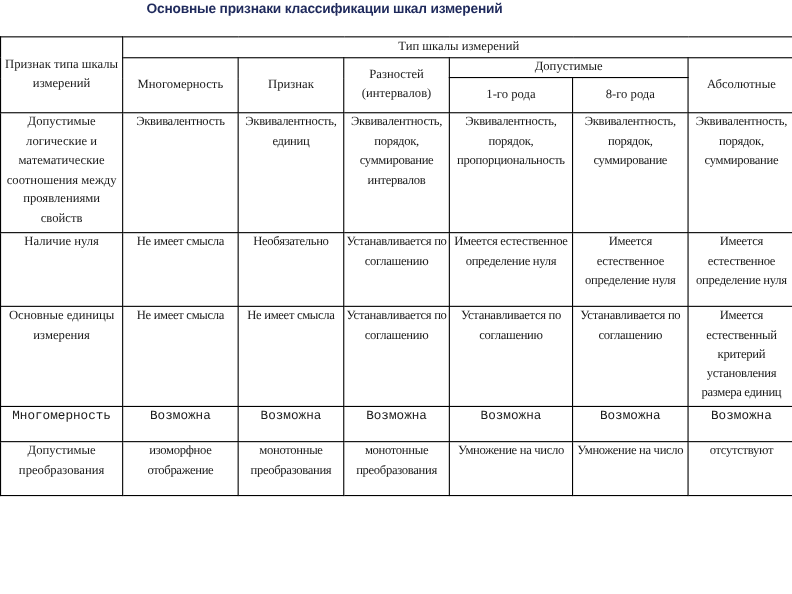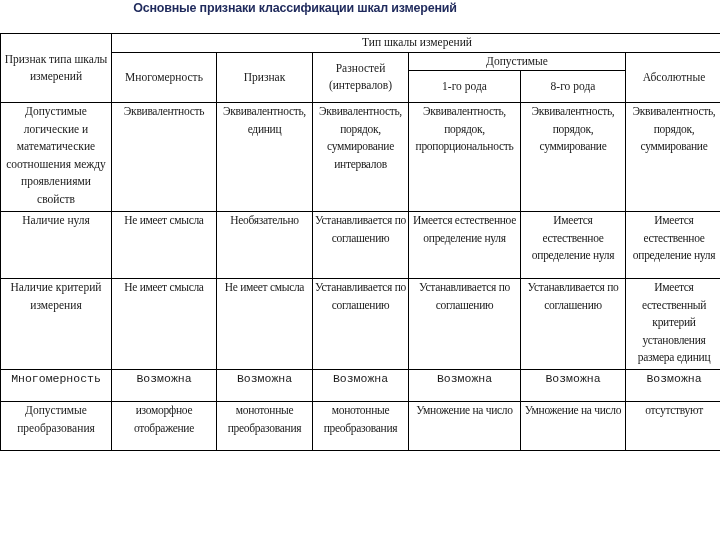--- a/index.html
+++ b/index.html
@@ -73,21 +73,21 @@
   <tr class="r-zero">
     <td>Наличие нуля</td>
     <td class="hl">Не имеет смысла</td>
     <td class="hl">Необязательно</td>
     <td class="hl">Устанавливается по соглашению</td>
     <td class="hl">Имеется естественное определение нуля</td>
     <td class="hl">Имеется естественное определение нуля</td>
     <td class="hl">Имеется естественное определение нуля</td>
   </tr>
   <tr class="r-unit">
-    <td>Наличие критерий измерения</td>
+    <td>Основные единицы измерения</td>
     <td class="hl">Не имеет смысла</td>
     <td class="hl">Не имеет смысла</td>
     <td class="hl">Устанавливается по соглашению</td>
     <td class="hl">Устанавливается по соглашению</td>
     <td class="hl">Устанавливается по соглашению</td>
     <td class="hl">Имеется естественный критерий установления размера единиц</td>
   </tr>
   <tr class="r-multi">
     <td>Многомерность</td>
     <td>Возможна</td>

